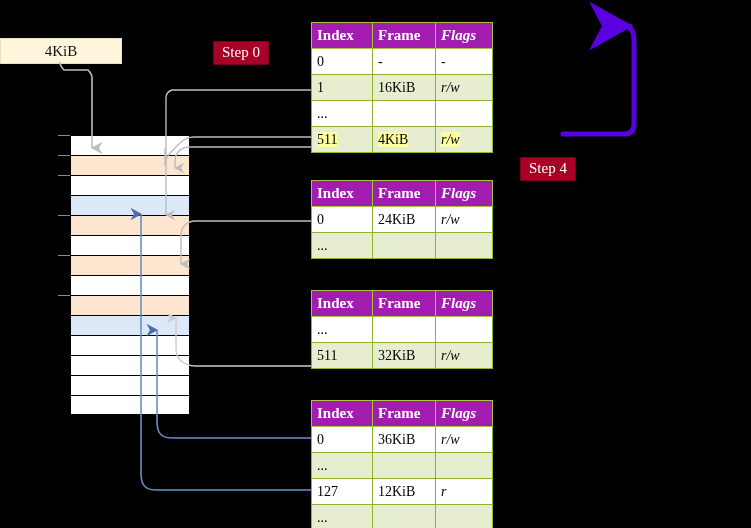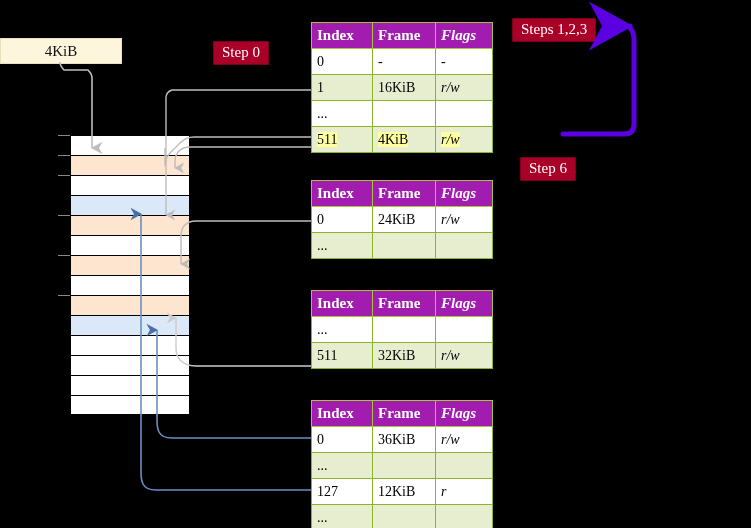--- a/index.html
+++ b/index.html
@@ -85,22 +85,21 @@
 </head>
 <body>
 
 <div class="stage">
 
   <div id="box-4kib">
     <span>4KiB</span>
   </div>
 
   <div class="badge red" id="badge-step0">Step 0</div>
-  <div class="badge red" id="badge-steps123">Steps 1,2,3</div>
-  <div class="badge red" id="badge-step4">Step 6</div>
+  <div class="badge red" id="badge-step4">Step 4</div>
 
   <div id="memcol">
       <div class="memrow" style="top: 0px;"></div>
       <div class="tick" style="top: 0px;"></div>
       <div class="memrow orange" style="top: 20px;"></div>
       <div class="tick" style="top: 20px;"></div>
       <div class="memrow" style="top: 40px;"></div>
       <div class="tick" style="top: 40px;"></div>
       <div class="memrow blue" style="top: 60px;"></div>
       <div class="memrow orange" style="top: 80px;"></div>

